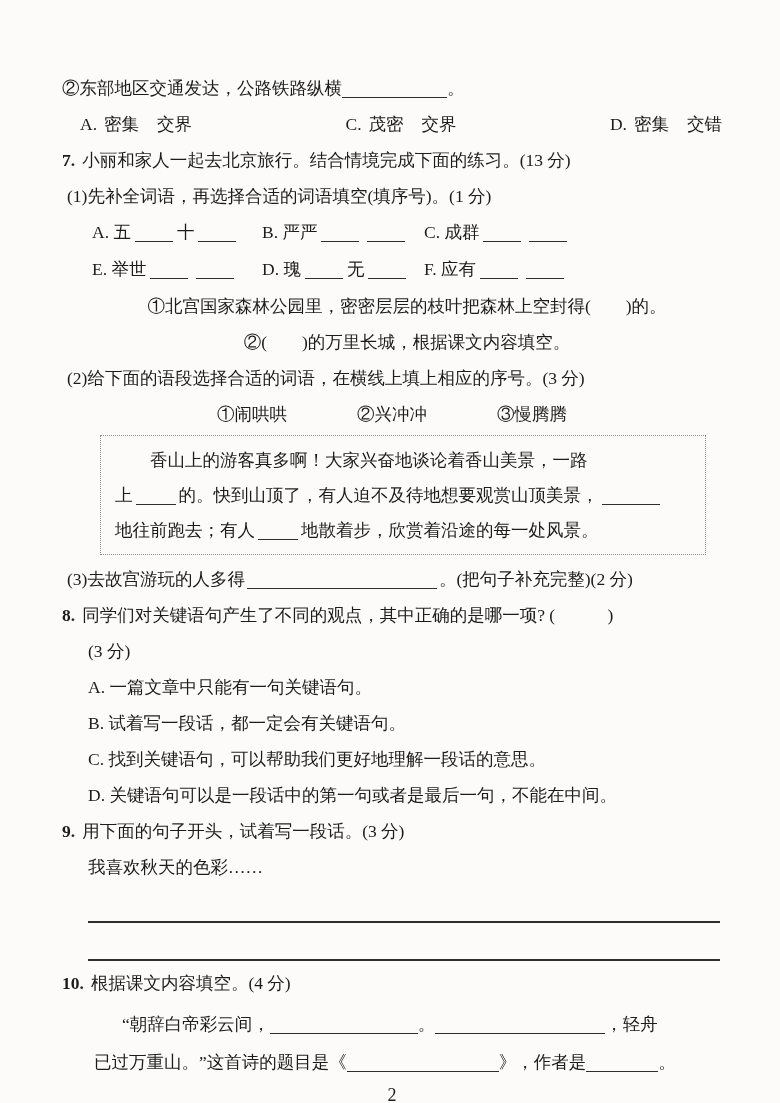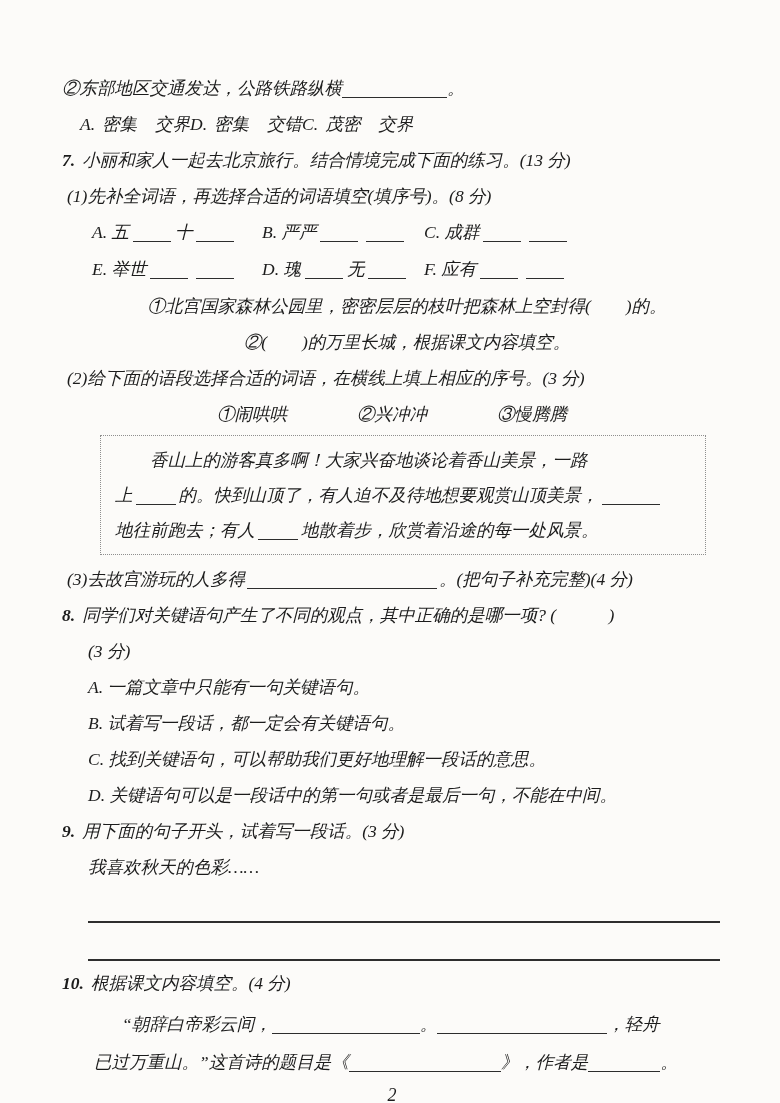--- a/index.html
+++ b/index.html
@@ -6,42 +6,41 @@
   body{background:#e8e8e8;}
   .page{
     position:relative;
     width:780px;height:1103px;
     margin:0 auto;
     background:#fcfbf9;
     font-family:"Liberation Serif","DejaVu Serif",serif;
     font-size:17.5px;
     color:#1c1c1c;
     overflow:hidden;
-    font-style:italic;
   }
   .content{padding:70px 58px 0 62px;}
   .row{line-height:36px;min-height:36px;white-space:nowrap;}
   .qrow{display:flex;align-items:baseline;line-height:36px;}
   .qnum{font-weight:bold;margin-right:7px;flex:none;}
   .ind5{margin-left:5px;}
   .ind26{margin-left:26px;}
   .ind30{margin-left:30px;text-align:center;}
   
   .bl{display:inline-block;border-bottom:1.6px solid #2d2d2d;height:1em;vertical-align:-4px;}
   .b105{width:105px;}
   .b38{width:38px;margin:0 4px;}
   .b40{width:40px;margin:0 3px;}
   .b58{width:58px;margin-left:3px;}
   .b190{width:190px;margin:0 2px;}
   .b148{width:148px;}
   .b170{width:170px;}
   .b152{width:152px;}
   .b72{width:72px;}
   
-  .choices6{display:flex;margin-left:18px;width:642px;}
+  .choices6{display:flex;justify-content:space-between;margin-left:18px;width:642px;}
   .choice6 .lbl{margin-right:7px;}
   .choice6 .w2{margin-left:18px;}
   
   .wordgrid{margin-left:30px;display:grid;grid-template-columns:170px 162px auto;line-height:37px;}
   
   .choices72{display:flex;margin-left:155px;gap:70px;}
   
   .box{
     margin:3px 0 6px 38px;
     width:576px;
@@ -65,30 +64,30 @@
 <body>
 
 <div class="page">
   <div class="content">
 
     <div class="row">
       <span>②东部地区交通发达，公路铁路纵横</span><span class="bl b105"></span><span>。</span>
     </div>
     <div class="choices6 row">
       <span class="choice6"><span class="lbl">A.</span><span>密集</span><span class="w2">交界</span></span>
+      <span class="choice6"><span class="lbl">C.</span><span>茂密</span><span class="w2">交界</span></span>
       <span class="choice6"><span class="lbl">D.</span><span>密集</span><span class="w2">交错</span></span>
-      <span class="choice6"><span class="lbl">C.</span><span>茂密</span><span class="w2">交界</span></span>
     </div>
 
     <div class="qrow">
       <span class="qnum">7.</span>
       <span>小丽和家人一起去北京旅行。结合情境完成下面的练习。(13 分)</span>
     </div>
     <div class="row ind5">
-      <span>(1)</span><span>先补全词语，再选择合适的词语填空(填序号)。(8 分)</span>
+      <span>(1)</span><span>先补全词语，再选择合适的词语填空(填序号)。(1 分)</span>
     </div>
     <div class="wordgrid">
       <span><span>A.</span> <span>五</span><span class="bl b38"></span><span>十</span><span class="bl b38"></span></span>
       <span><span>B.</span> <span>严严</span><span class="bl b38"></span><span></span><span class="bl b38"></span></span>
       <span><span>C.</span> <span>成群</span><span class="bl b38"></span><span></span><span class="bl b38"></span></span>
       <span><span>E.</span> <span>举世</span><span class="bl b38"></span><span></span><span class="bl b38"></span></span>
       <span><span>D.</span> <span>瑰</span><span class="bl b38"></span><span>无</span><span class="bl b38"></span></span>
       <span><span>F.</span> <span>应有</span><span class="bl b38"></span><span></span><span class="bl b38"></span></span>
     </div>
     <div class="row ind30">①北宫国家森林公园里，密密层层的枝叶把森林上空封得(　　)的。</div>
@@ -107,21 +106,21 @@
       <div class="l1">香山上的游客真多啊！大家兴奋地谈论着香山美景，一路</div>
       <div>
         <span>上</span><span class="bl b40"></span><span>的。快到山顶了，有人迫不及待地想要观赏山顶美景，</span><span class="bl b58"></span>
       </div>
       <div>
         <span>地往前跑去；有人</span><span class="bl b40"></span><span>地散着步，欣赏着沿途的每一处风景。</span>
       </div>
     </div>
 
     <div class="row ind5">
-      <span>(3)</span><span>去故宫游玩的人多</span><span class="emph">得</span><span class="bl b190"></span><span>。(把句子补充完整)(4 分)</span>
+      <span>(3)</span><span>去故宫游玩的人多</span><span class="emph">得</span><span class="bl b190"></span><span>。(把句子补充完整)(2 分)</span>
     </div>
 
     <div class="qrow">
       <span class="qnum">8.</span>
       <span>同学们对关键语句产生了不同的观点，其中正确的是哪一项? (　　　)</span>
     </div>
     <div class="row ind26">(3 分)</div>
     <div class="row ind26">A. 一篇文章中只能有一句关键语句。</div>
     <div class="row ind26">B. 试着写一段话，都一定会有关键语句。</div>
     <div class="row ind26">C. 找到关键语句，可以帮助我们更好地理解一段话的意思。</div>

